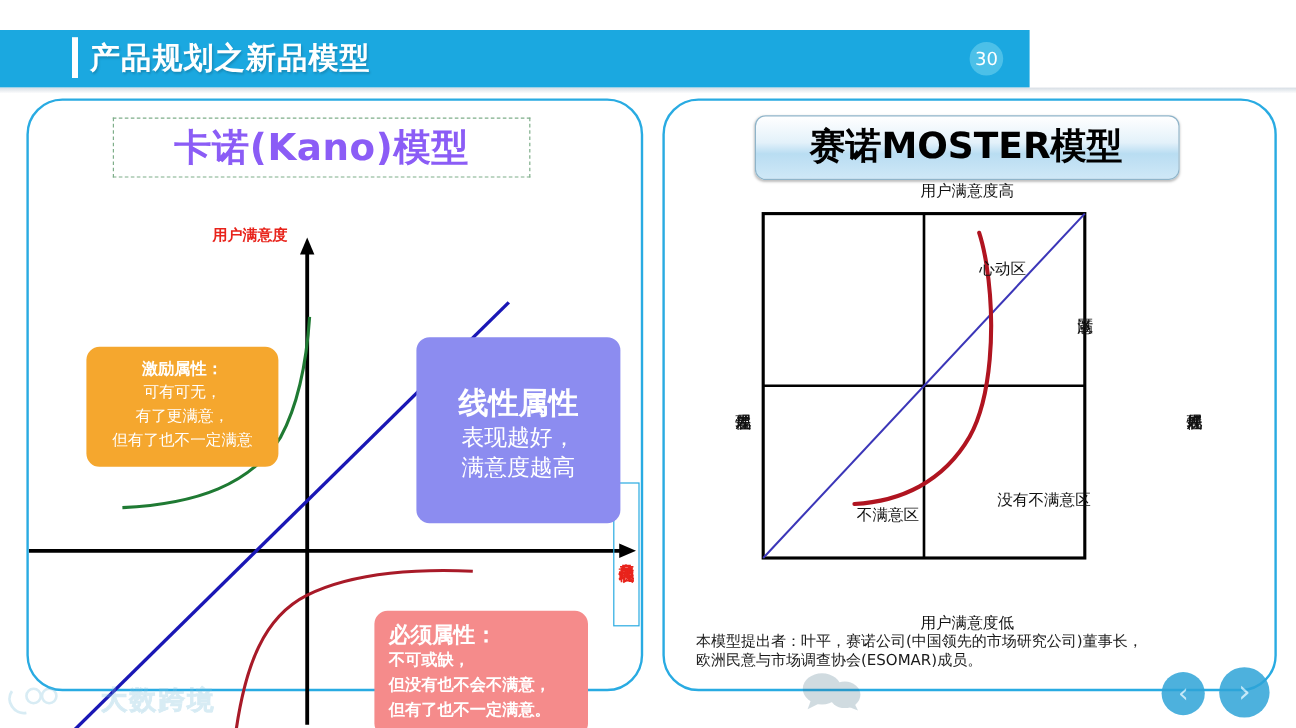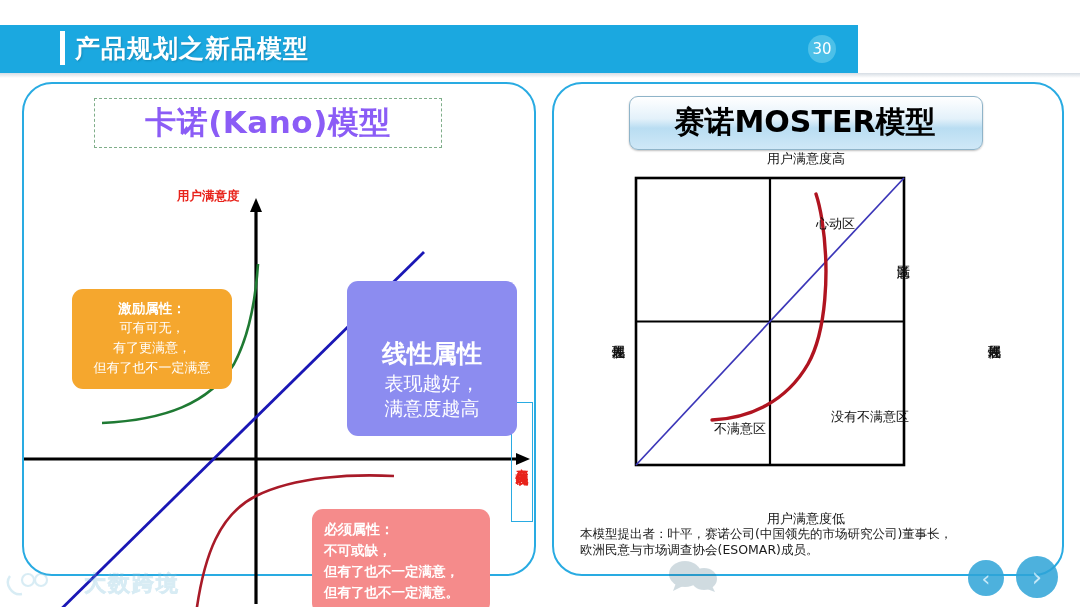--- a/index.html
+++ b/index.html
@@ -71,29 +71,29 @@
   
   .kbox{position:absolute;color:#ffffff;text-align:center;box-sizing:border-box;border-radius:11px;}
   #kano-box-attractive{
     left:48px;top:105px;width:160px;height:100px;background:#f5a72e;
     padding-top:9px;
   }
   #kano-box-attractive .t1{font-size:13.5px;font-weight:bold;line-height:20px;}
   #kano-box-attractive .t2{font-size:13px;line-height:20px;}
   #kano-box-performance{
     left:323px;top:97px;width:170px;height:155px;background:#8c8cf0;
-    padding-top:56px;
+    padding-top:38px;
   }
   #kano-box-performance .t1{font-size:25px;font-weight:bold;line-height:34px;}
   #kano-box-performance .t2{font-size:19px;line-height:25px;}
   #kano-box-must{
     left:288px;top:325px;width:178px;height:105px;background:#f58b8b;
     padding:10px 0 0 12px;text-align:left;
   }
-  #kano-box-must .t1{font-size:14px;font-weight:bold;line-height:21px;}
+  #kano-box-must .t1{font-size:18px;font-weight:bold;line-height:21px;}
   #kano-box-must .t2{font-size:13.5px;font-weight:bold;line-height:21px;}
 
   .kano-footer{
     position:absolute;left:32px;bottom:20px;width:450px;
     font-size:12.5px;color:#1a1a1a;line-height:17px;
   }
 
   
   .moster-title-box{
     position:absolute;left:75px;top:12px;width:352px;height:52px;
@@ -207,21 +207,21 @@
 
     <div class="kbox" id="kano-box-performance">
       <div class="t1">线性属性</div>
       <div class="t2">表现越好，</div>
       <div class="t2">满意度越高</div>
     </div>
 
     <div class="kbox" id="kano-box-must">
       <div class="t1">必须属性：</div>
       <div class="t2">不可或缺，</div>
-      <div class="t2">但有了也不一定满意，</div>
+      <div class="t2">但没有也不会不满意，</div>
       <div class="t2">但有了也不一定满意。</div>
     </div>
   </div>
 
 </div>
 
 <div class="panel" id="panel-right">
 
   <div class="moster-title-box"></div>
   <div class="moster-title" style="left:75px;top:12px;">赛诺MOSTER模型</div>

